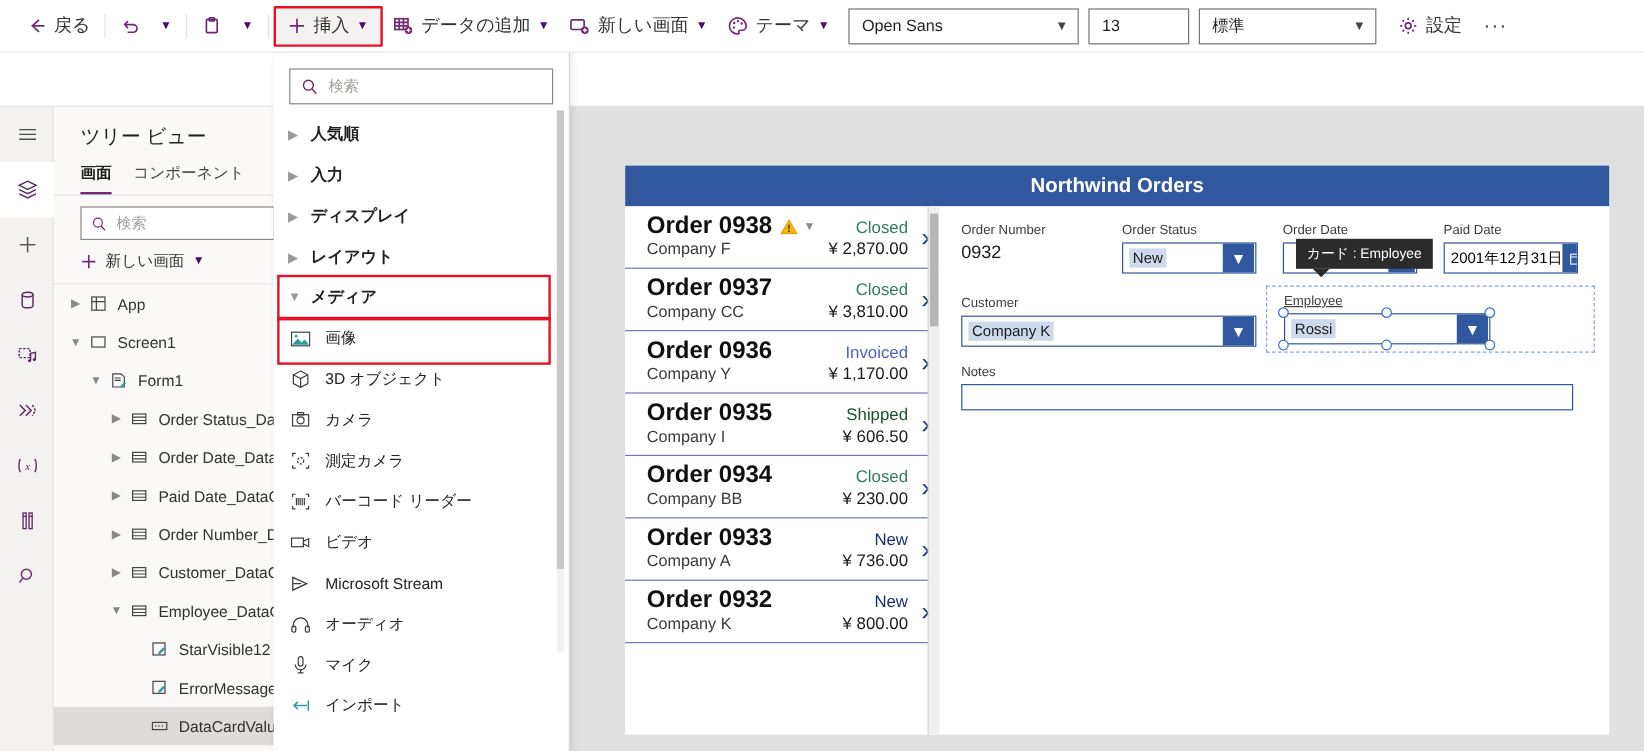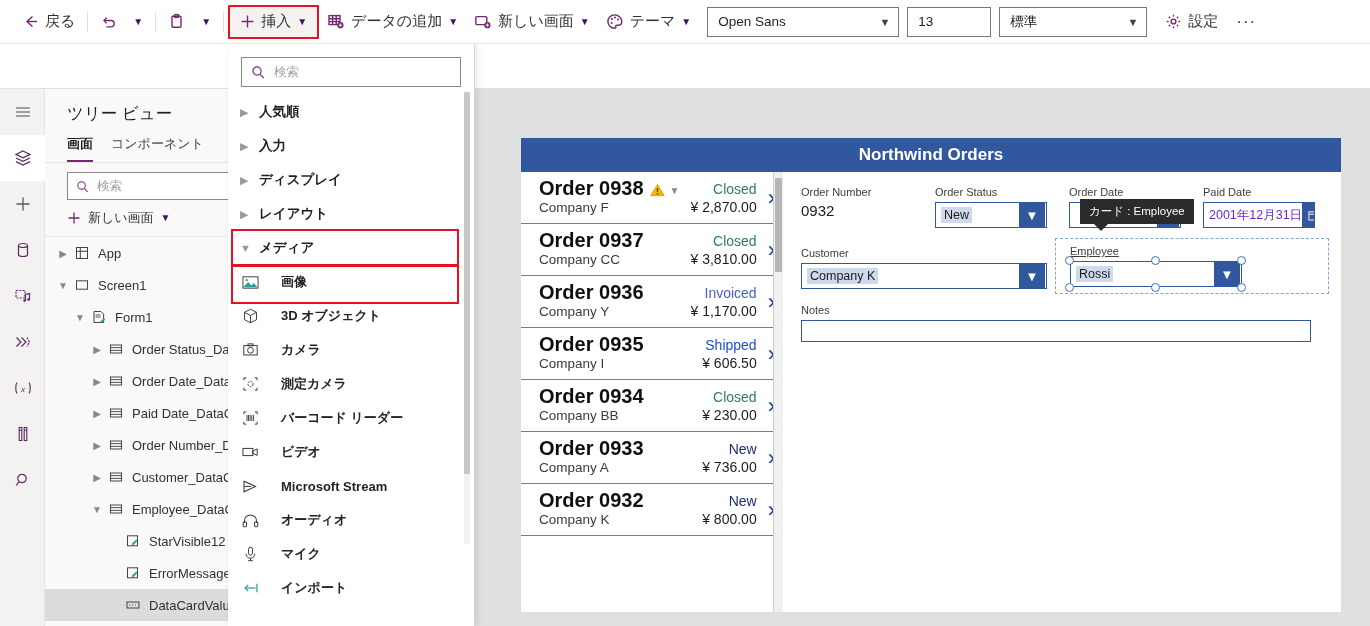--- a/index.html
+++ b/index.html
@@ -153,21 +153,21 @@
     height:26px; border:1px solid #31579e; background:#fff; display:flex;
     align-items:center; justify-content:space-between; padding-left:5px;
   }
   .dd-val { font-size:12.5px; color:#1b1b1b; background:#cfd9ec; padding:1px 3px;}
   .dd-btn { width:26px; height:24px; background:#31579e; color:#fff; display:flex;
             align-items:center; justify-content:center; font-size:13px; margin:0 1px 0 0;}
   .datebox {
     height:26px; border:1px solid #31579e; background:#fff; display:flex;
     align-items:center; justify-content:space-between; overflow:hidden;
   }
-  .date-val { font-size:12.5px; color:#6d28d9; padding-left:5px; white-space:nowrap;}
+  .date-val { font-size:12.5px; color:#000000; padding-left:5px; white-space:nowrap;}
   .date-btn { width:22px; height:24px; background:#31579e; color:#fff; display:flex;
               align-items:center; justify-content:center; font-size:11px; flex:none; margin-right:1px;}
   .notesbox { height:22px; border:1px solid #31579e; background:#fff; }
 
   
   .sel-card {
     position:absolute; border:1px dashed #8aa4d6; background:transparent;
   }
   .handle {
     position:absolute; width:9px; height:9px; border-radius:50%;
@@ -195,22 +195,22 @@
     display:flex; align-items:center; gap:9px; padding:0 9px;
     font-size:12.5px; color:#a19f9d;
   }
   .ip-list { position:relative; }
   .ip-group {
     display:flex; align-items:center; gap:9px; height:34px; padding-left:12px;
     font-size:13.5px; font-weight:bold; color:#1f1f1f; cursor:pointer;
   }
   .ip-group .gw { color:#9a9a9a; font-size:11px; width:10px; }
   .ip-item {
-    display:flex; align-items:center; gap:21px; height:34px; padding-left:13px;
-    font-size:13px; color:#242424; cursor:pointer;font-weight:bold;
+    display:flex; align-items:center; gap:11px; height:34px; padding-left:13px;
+    font-size:13px; color:#242424; cursor:pointer;
   }
   .ip-item .ii { width:19px; flex:none; display:flex; align-items:center; justify-content:center;}
   .ip-hl {
     position:absolute; border:2px solid #e81123; pointer-events:none; z-index:3;
   }
   .ip-scroll { position:absolute; right:4px; top:48px; width:6px; height:452px; background:#f2f2f2;}
   .ip-thumb { position:absolute; right:4px; top:48px; width:6px; height:382px; background:#c8c8c8;}
 </style>
 </head>
 <body>
@@ -596,21 +596,21 @@
                   <div class="gal-amount">¥ 1,170.00</div>
                 </div>
                 <span class="gal-arrow">›</span>
               </div>
               <div class="gal-row">
                 <div class="gal-left">
                   <div><span class="gal-order">Order 0935</span></div>
                   <div class="gal-company">Company I</div>
                 </div>
                 <div class="gal-right">
-                  <div class="gal-status" style="color: #1d4ed8;">Shipped</div>
+                  <div class="gal-status" style="color: #14532d;">Shipped</div>
                   <div class="gal-amount">¥ 606.50</div>
                 </div>
                 <span class="gal-arrow">›</span>
               </div>
               <div class="gal-row">
                 <div class="gal-left">
                   <div><span class="gal-order">Order 0934</span></div>
                   <div class="gal-company">Company BB</div>
                 </div>
                 <div class="gal-right">

